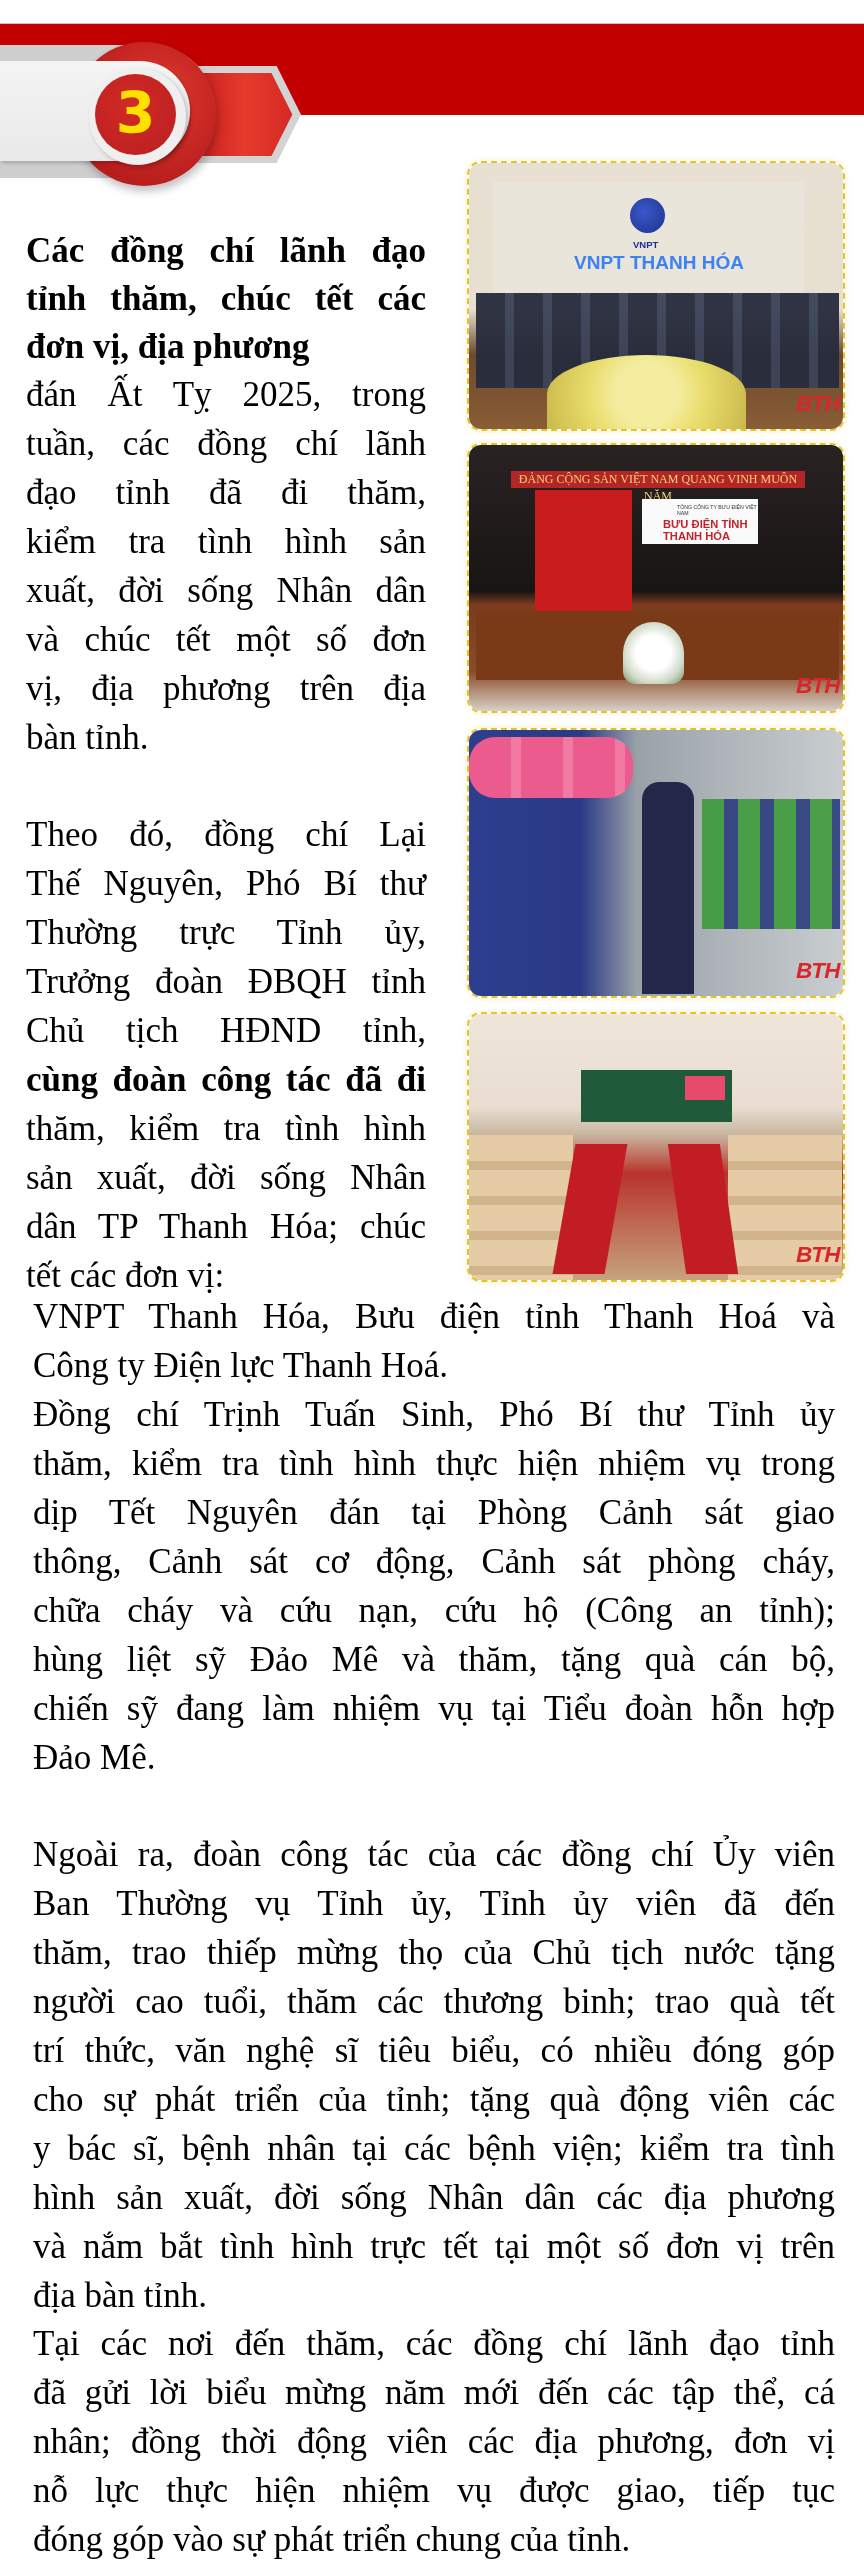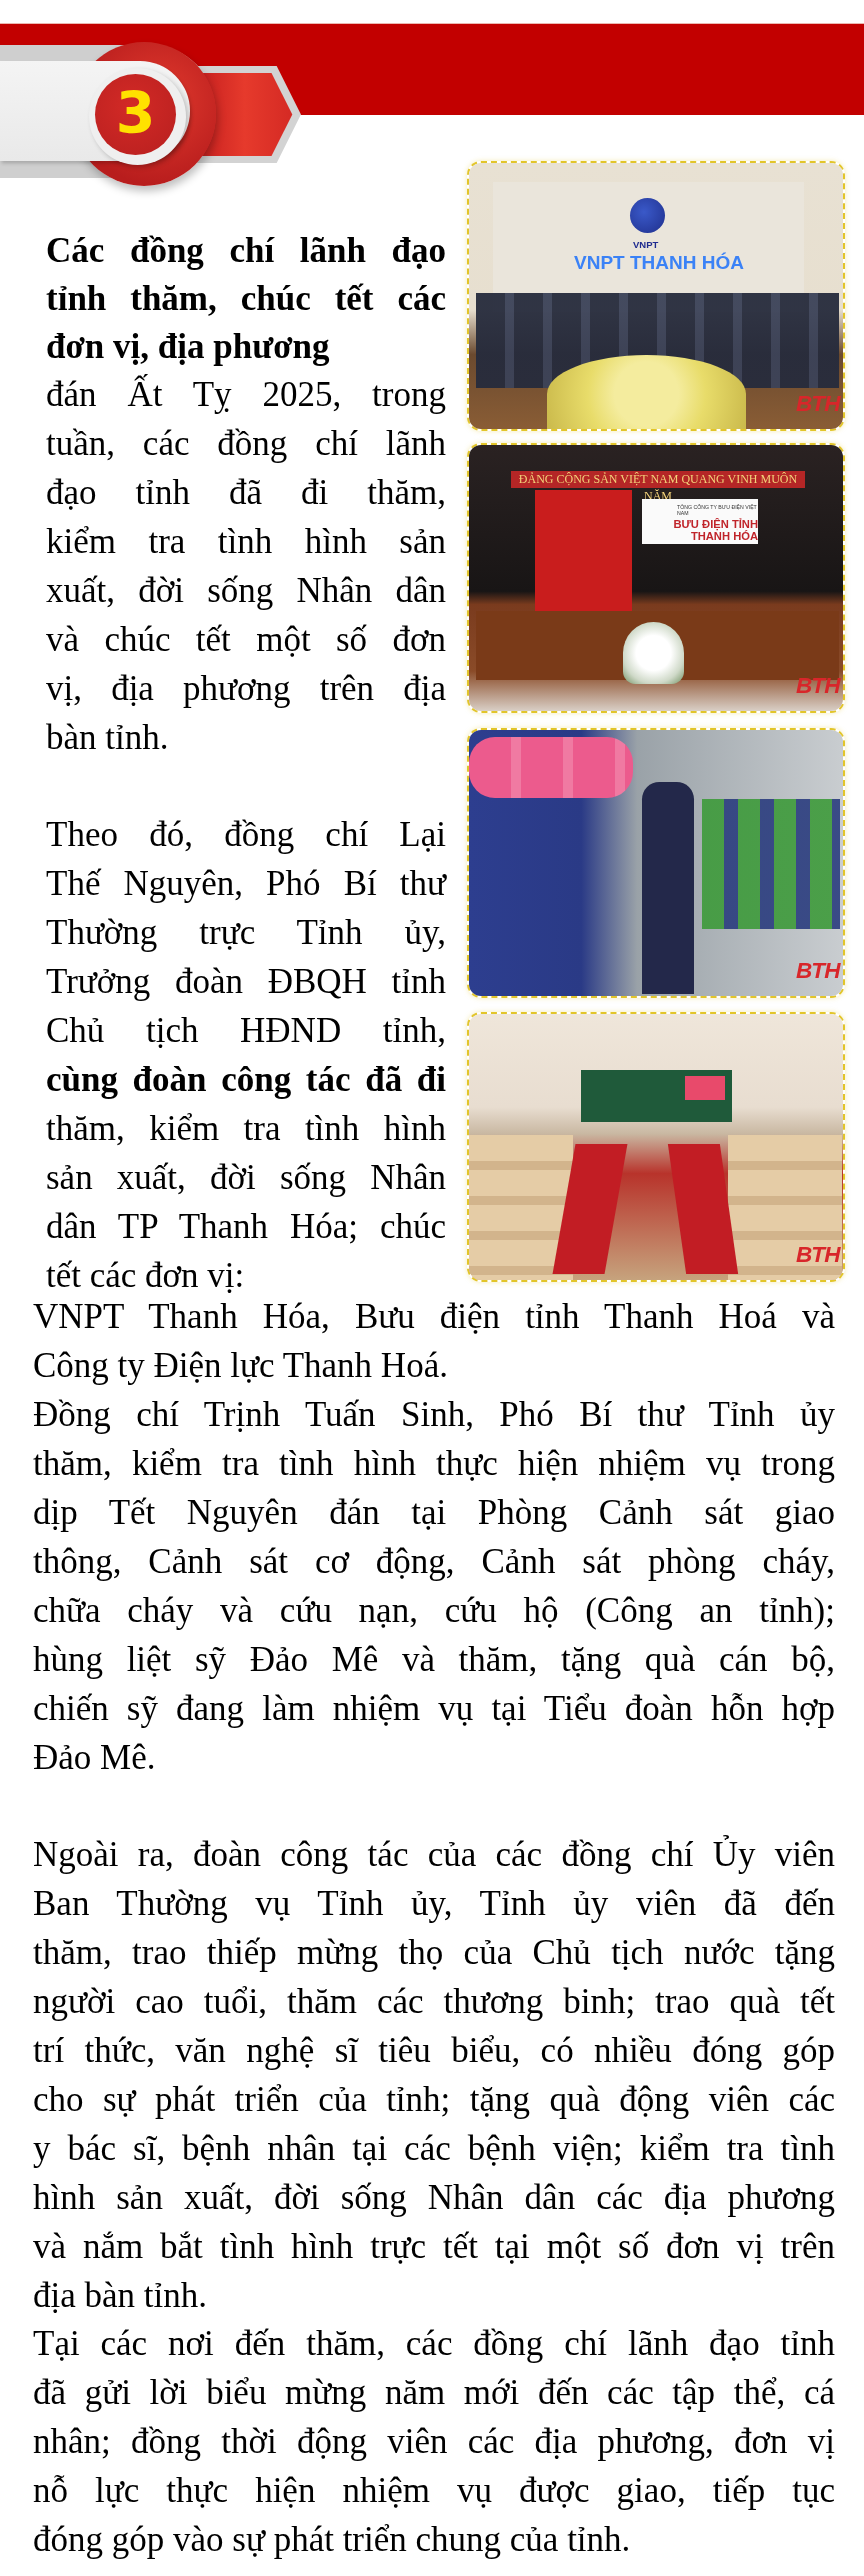--- a/index.html
+++ b/index.html
@@ -48,21 +48,21 @@
   .p1 .flowers { position:absolute; left: 78px; top: 192px; width: 199px; height: 78px; border-radius: 50% 50% 0 0;
                  background: radial-gradient(circle, #f4ec9e 0 30%, #e8dc6a 55%, #c9b84a 100%); }
 
   
   .p2 .scene { background: linear-gradient(#2a2222 0%, #181515 55%, #7a3b1e 60%, #8a4b28 85%, #d9cfc6 100%); }
   .p2 .banner { position:absolute; left: 42px; top: 26px; width: 294px; height: 17.3px; background:#b42626;
                 color:#f3d27a; font-size: 12px; text-align:center; line-height:17.3px; font-family:"Liberation Serif", serif; }
   .p2 .flag { position:absolute; left: 66px; top: 45px; width: 97px; height: 121px; background:#c91d1d; }
   .p2 .sign { position:absolute; left: 173px; top: 54px; width: 116px; height: 45px; background:#fafafa; }
   .p2 .sign .s1 { position:absolute; left: 35px; top: 5.2px; font-size: 5.2px; color:#333; font-family:"Liberation Sans", sans-serif; }
-  .p2 .sign .s2 { position:absolute; left: 15px; top: 19px; font-size: 11.2px; color:#c0242a; font-weight:bold; font-family:"Liberation Sans", sans-serif;text-align:right; }
+  .p2 .sign .s2 { position:absolute; left: 21px; top: 19px; font-size: 11.2px; color:#c0242a; font-weight:bold; font-family:"Liberation Sans", sans-serif; }
   .p2 .table { position:absolute; left: 7px; top: 166px; width: 363px; height: 69px; background:#7a3a18; }
   .p2 .vase { position:absolute; left: 154px; top: 177px; width: 61px; height: 62px; border-radius: 50% 50% 20% 20%;
               background: radial-gradient(circle, #ffffff 0 40%, #cfd9c8 70%, #6f8f5f 100%); }
 
   
   .p3 .scene { background: linear-gradient(90deg, #2d3e8f 0%, #2a3a86 30%, #9aa2a8 45%, #c9cdd0 100%); }
   .p3 .helmets { position:absolute; left: 0; top: 7px; width: 164px; height: 61px;
                  background: repeating-linear-gradient(90deg, #ec5b8d 0 42px, #f07aa2 42px 52px); border-radius: 26px; }
   .p3 .man { position:absolute; left: 173px; top: 52px; width: 52px; height: 212px; background:#23284a; border-radius: 17.3px 17.3px 0 0; }
   .p3 .greens { position:absolute; left: 233px; top: 69px; width: 138px; height: 130px;
@@ -73,21 +73,21 @@
   .p4 .backdrop { position:absolute; left: 112px; top: 56px; width: 151px; height: 52px; background:#1f5a3a; }
   .p4 .screen { position:absolute; left: 216px; top: 62px; width: 40px; height: 24px; background:#e84a6b; }
   .p4 .tableL { position:absolute; left: 95px; top: 130px; width: 52px; height: 130px; background:#c21d24; transform: skewX(-10deg); }
   .p4 .tableR { position:absolute; left: 208px; top: 130px; width: 52px; height: 130px; background:#c21d24; transform: skewX(8deg); }
   .p4 .crowdL { position:absolute; left: 0; top: 121px; width: 104px; height: 147px;
                 background: repeating-linear-gradient(180deg, #e5cca6 0 26px, #d2b48c 26px 35px); }
   .p4 .crowdR { position:absolute; left: 259px; top: 121px; width: 114px; height: 147px;
                 background: repeating-linear-gradient(180deg, #e5cca6 0 26px, #d2b48c 26px 35px); }
 
   
-  .col-text { position: absolute; left: 46px; width: 400px; }
+  .col-text { position: absolute; left: 26px; width: 400px; }
   .full-text { position: absolute; left: 33px; width: 802px; }
   .line { display: block; height: 49px; line-height: 49px; font-size: 35px; white-space: nowrap;
           text-align: justify; text-align-last: justify; }
   .line.last { text-align-last: left; }
   .head .line { font-weight: bold; font-size: 35px; height: 48px; line-height: 48px; }
 </style>
 </head>
 <body>
 
 <div class="ribbon">

